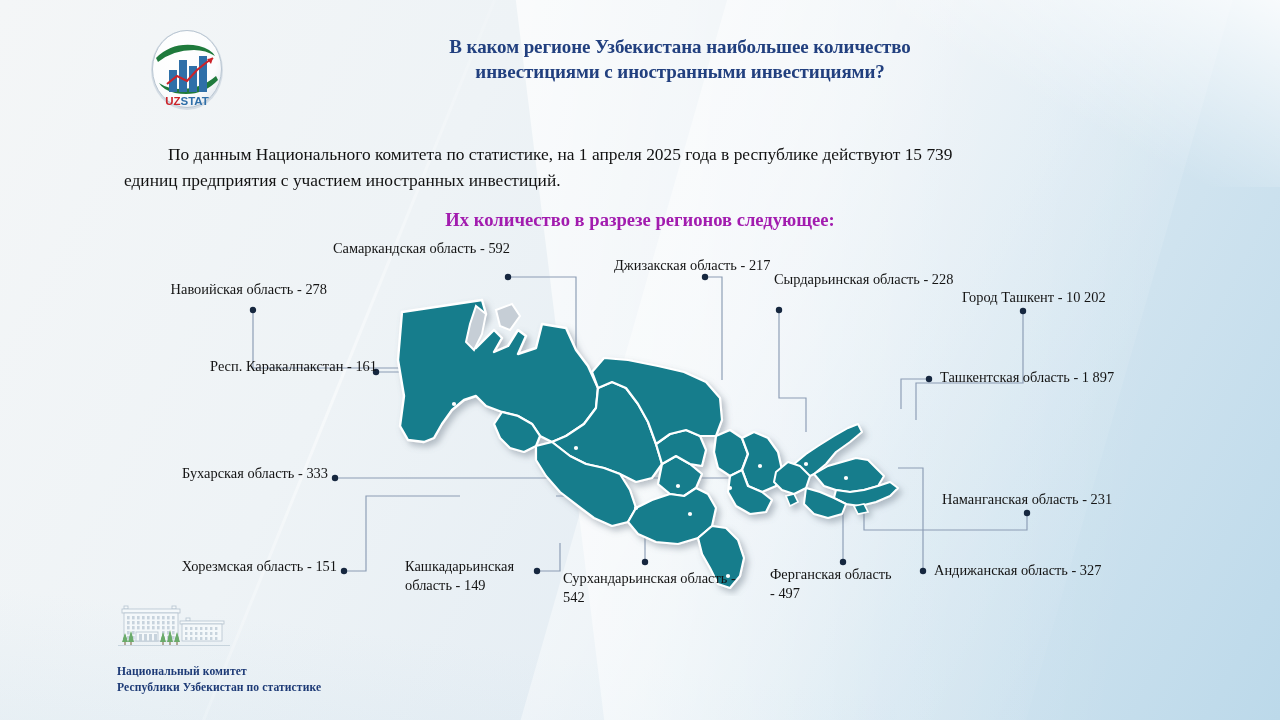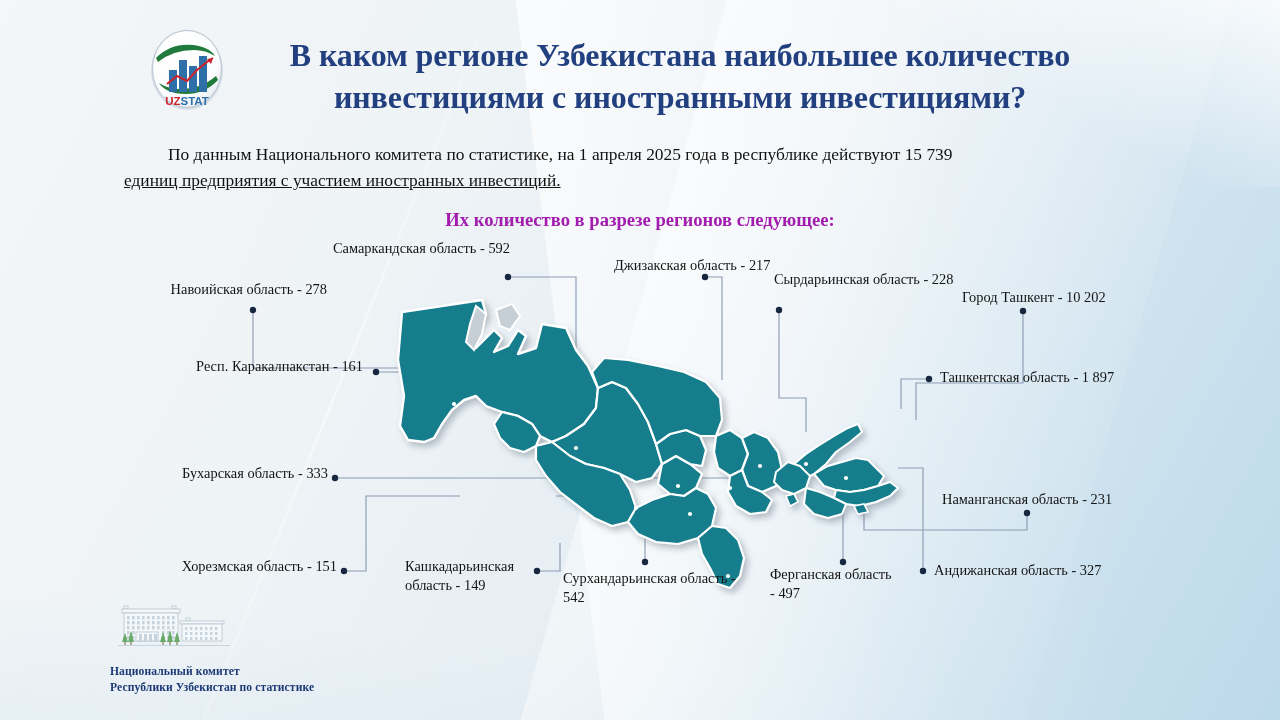--- a/index.html
+++ b/index.html
@@ -42,32 +42,32 @@
   }
 
   
   #root { position:absolute; inset:0; z-index:2; }
 
   
   #logo { position:absolute; left:149px; top:28px; width:76px; height:84px; }
   #header-title {
     position:absolute; left:240px; top:34px; width:880px;
     text-align:center;
-    font-size:32px; font-weight:bold; line-height:1.32;
+    font-size:19px; font-weight:bold; line-height:1.32;
     color:#22407f;
     letter-spacing:-0.1px;
   }
 
   
   #lead {
     position:absolute; left:124px; top:141px; width:1062px;
     font-size:17.4px; line-height:1.52; color:#121212;
     text-indent:44px; text-align:justify;
   }
-  #lead .l2 { display:block; text-indent:0;text-decoration:underline; }
+  #lead .l2 { display:block; text-indent:0; }
 
   #subtitle {
     position:absolute; left:0; top:209px; width:1280px;
     text-align:center;
     font-size:18.6px; font-weight:bold; color:#a21caf;
   }
 
   
   #stage { position:absolute; left:0; top:0; width:1280px; height:720px; }
   #map-svg { position:absolute; left:390px; top:296px; width:560px; height:300px; }
@@ -78,21 +78,21 @@
     font-size:14.4px; color:#141414; line-height:1.34;
     white-space:pre-line;
   }
   .callout.r { text-align:right; }
   .callout.l { text-align:left; }
 
   
   #footer { position:absolute; left:108px; top:596px; width:300px; }
   #footer-art { width:168px; height:62px; display:block; margin-left:6px; }
   #footer-text {
-    margin-top:6px; margin-left:2px;
+    margin-top:6px; margin-left:9px;
     font-size:11.6px; font-weight:bold; color:#1d3a76; line-height:1.42;
     letter-spacing:0.1px;
   }
   #footer-text span { display:block; }
 </style>
 </head>
 <body>
 
 <div id="bg">
   <div class="base"></div>
@@ -261,21 +261,21 @@
         <circle cx="338" cy="280" r="2.1"></circle>
         <circle cx="416" cy="168" r="2.1"></circle>
         <circle cx="456" cy="182" r="2.1"></circle>
       </g>
     </svg>
 
     <div class="callout r" style="left:152px; top:280px; width:175px;">Навоийская область - 278</div>
 
     <div class="callout r" style="left:325px; top:239px; width:185px;text-align:right;">Самаркандская область - 592</div>
 
-    <div class="callout r" style="left:170px; top:357px; width:193px;">Респ. Каракалпакстан - 161</div>
+    <div class="callout r" style="left:184px; top:357px; width:193px;">Респ. Каракалпакстан - 161</div>
 
     <div class="callout r" style="left:150px; top:464px; width:178px;">Бухарская область - 333</div>
 
     <div class="callout r" style="left:150px; top:557px; width:187px;">Хорезмская область - 151</div>
 
     <div class="callout l" style="left:405px; top:557px; width:125px;">Кашкадарьинская
 область - 149</div>
 
     <div class="callout l" style="left:563px; top:569px; width:195px;">Сурхандарьинская область -
 542</div>

